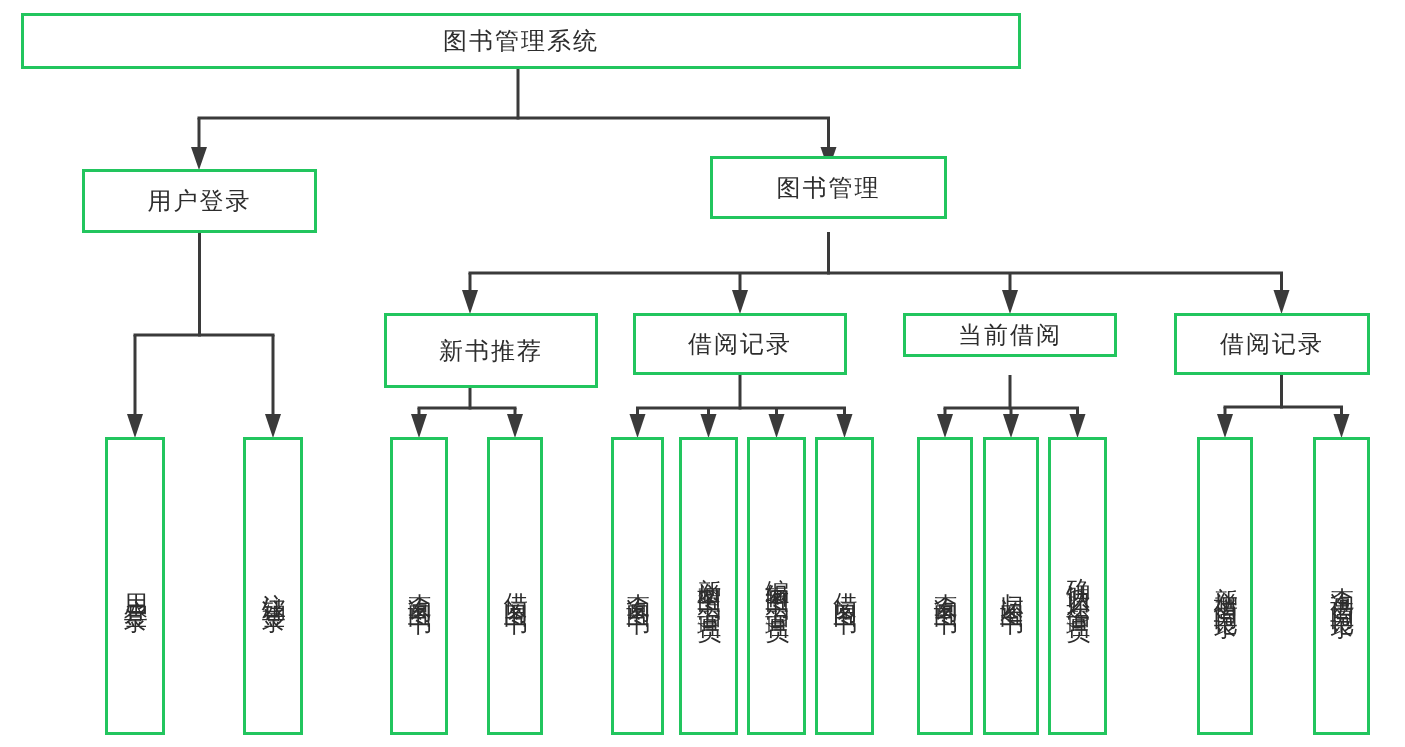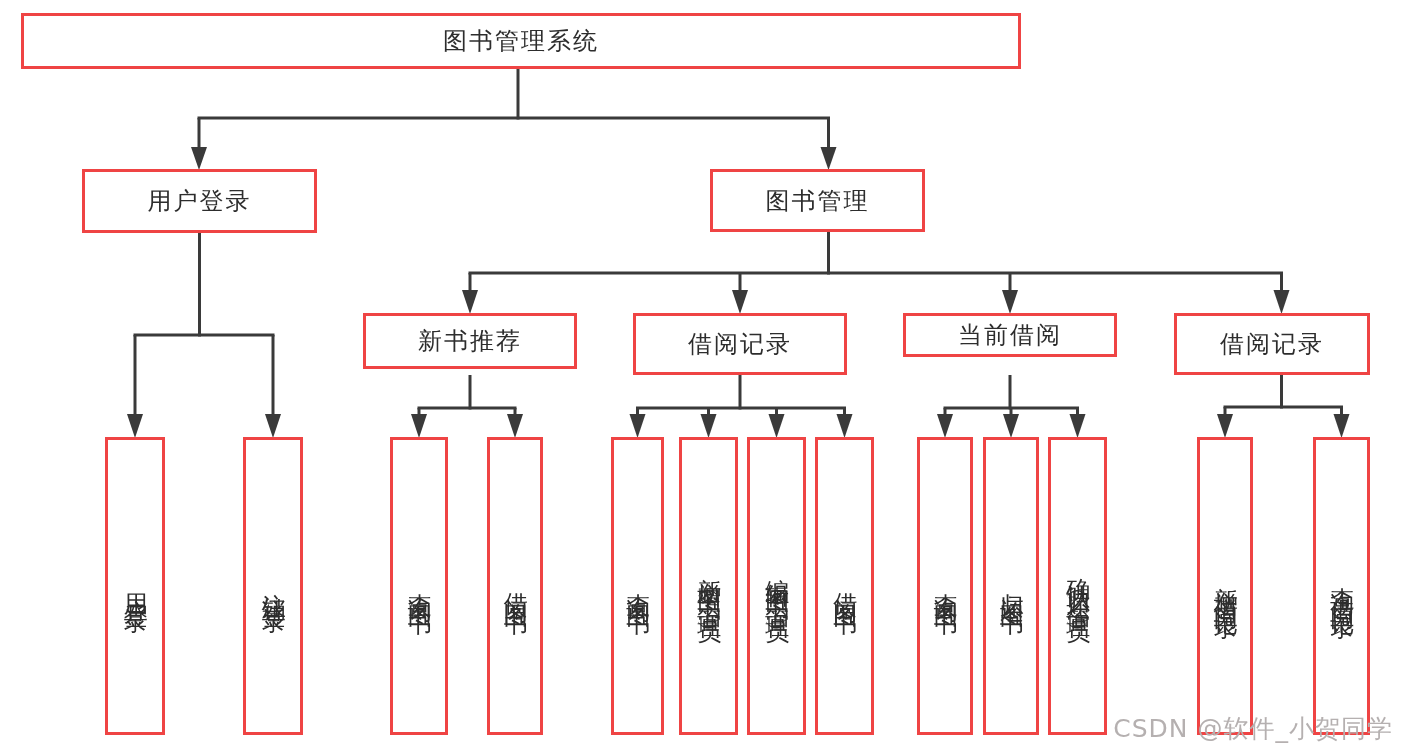--- a/index.html
+++ b/index.html
@@ -4,21 +4,21 @@
 <style>
   * { margin:0; padding:0; box-sizing:border-box; }
   html,body { background:#ffffff; }
   body {
     width:1405px; height:747px; position:relative; overflow:hidden;
     font-family:"DejaVu Sans","Liberation Sans",sans-serif;
   }
   .canvas { position:absolute; left:0; top:0; width:1405px; height:747px; }
   .connectors { position:absolute; left:0; top:0; }
   .node {
-    position:absolute; border:3px solid #ef4444; background:#ffffff;
+    position:absolute; border:3px solid #22c55e; background:#ffffff;
     display:flex; align-items:center; justify-content:center;
     color:#2d2d2d;
   }
   .hnode { font-size:24px; letter-spacing:2px; }
   .vnode {
     writing-mode:vertical-rl; text-orientation:mixed;
     font-size:24px; letter-spacing:6px; line-height:1.15;
   }
   .watermark {
     position:absolute; right:12px; bottom:2px; z-index:5;
@@ -99,25 +99,25 @@
     </g>
   </svg>
 
   <div class="node hnode" style="left:21px;top:13px;width:1000px;height:56px">
     <span>图书管理系统</span>
   </div>
 
   <div class="node hnode" style="left:82px;top:169px;width:235px;height:64px">
     <span>用户登录</span>
   </div>
-  <div class="node hnode" style="left:710px;top:169px;width:215px;height:63px">
+  <div class="node hnode" style="left:710px;top:156px;width:237px;height:63px">
     <span>图书管理</span>
   </div>
 
-  <div class="node hnode" style="left:363px;top:313px;width:214px;height:56px">
+  <div class="node hnode" style="left:384px;top:313px;width:214px;height:75px">
     <span>新书推荐</span>
   </div>
   <div class="node hnode" style="left:633px;top:313px;width:214px;height:62px">
     <span>借阅记录</span>
   </div>
   <div class="node hnode" style="left:903px;top:313px;width:214px;height:44px">
     <span>当前借阅</span>
   </div>
   <div class="node hnode" style="left:1174px;top:313px;width:196px;height:62px">
     <span>借阅记录</span>
@@ -156,14 +156,13 @@
   <div class="node vnode" style="left:1048px;top:437px;width:59px;height:298px">
     <span>确认归还（管理员）</span>
   </div>
   <div class="node vnode" style="left:1197px;top:437px;width:56px;height:298px">
     <span>新增借阅记录</span>
   </div>
   <div class="node vnode" style="left:1313px;top:437px;width:57px;height:298px">
     <span>查询借阅记录</span>
   </div>
 
-  <div class="watermark">CSDN @软件_小贺同学</div>
 </div>
 
 </body></html>

